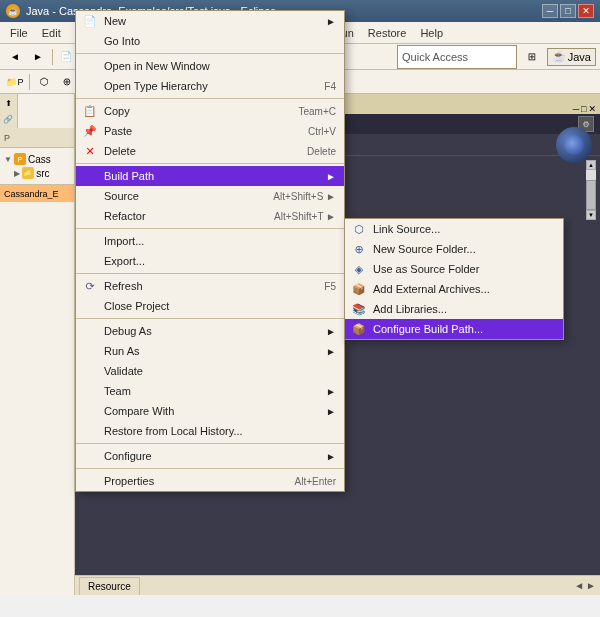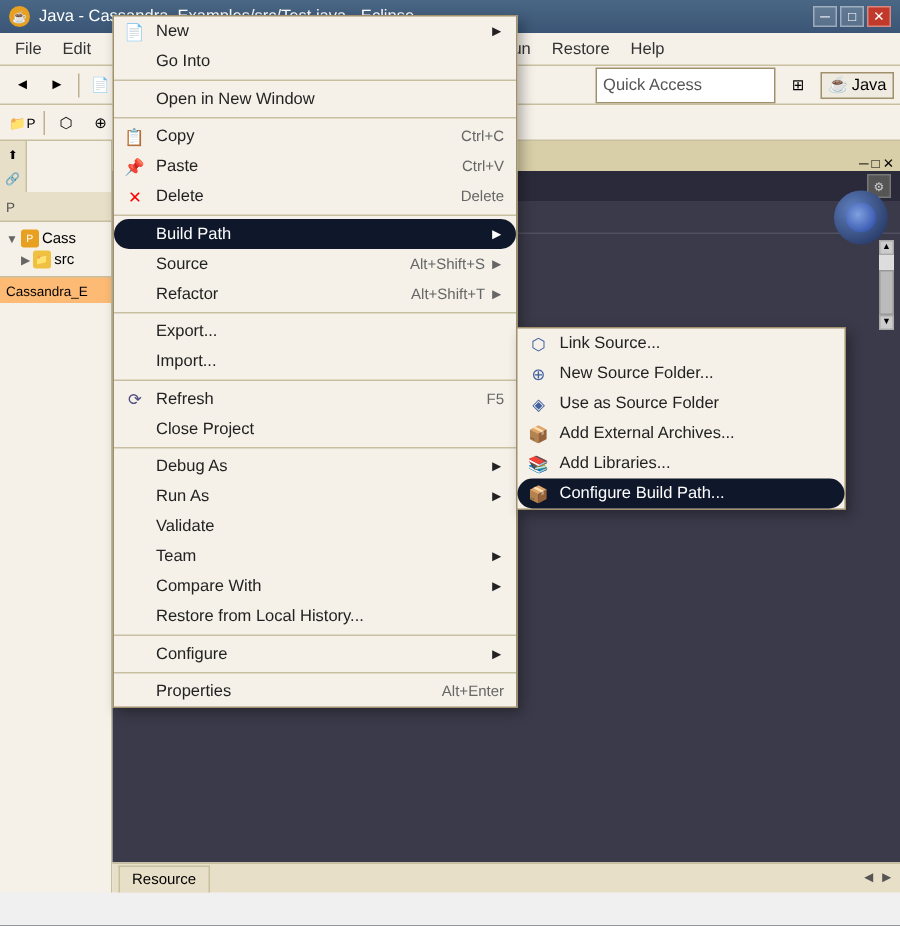--- a/index.html
+++ b/index.html
@@ -217,21 +217,21 @@
     .cm-item {
       display: flex;
       align-items: center;
       padding: 3px 8px 3px 28px;
       cursor: pointer;
       position: relative;
       min-height: 20px;
       color: #222;
       gap: 4px;
     }
-    .cm-item.highlighted { background: #0f172a; color: white; border-radius: 10px; }
+    .cm-item.highlighted { background: #6d28d9; color: white; }
     .cm-separator { height: 1px; background: #c8bfa0; margin: 2px 0; }
     .cm-shortcut {
       margin-left: auto;
       font-size: 10px;
       color: #666;
     }
     .cm-arrow {
       margin-left: auto;
       font-size: 10px;
     }
@@ -611,25 +611,30 @@
     </div>
     <div class="cm-item">
       <span class="cm-icon-area"></span>
       <span>Go Into</span>
     </div>
     <div class="cm-separator"></div>
     <div class="cm-item">
       <span class="cm-icon-area"></span>
       <span>Open in New Window</span>
     </div>
+    <div class="cm-item">
+      <span class="cm-icon-area"></span>
+      <span>Open Type Hierarchy</span>
+      <span class="cm-shortcut">F4</span>
+    </div>
     <div class="cm-separator"></div>
     <div class="cm-item">
       <span class="cm-icon-area">📋</span>
       <span>Copy</span>
-      <span class="cm-shortcut">Ctrl+C</span>
+      <span class="cm-shortcut">Team+C</span>
     </div>
     <div class="cm-item">
       <span class="cm-icon-area">📌</span>
       <span>Paste</span>
       <span class="cm-shortcut">Ctrl+V</span>
     </div>
     <div class="cm-item">
       <span class="cm-icon-area" style="color:red;">✕</span>
       <span>Delete</span>
       <span class="cm-shortcut">Delete</span>
@@ -646,25 +651,25 @@
       <span class="cm-shortcut">Alt+Shift+S ►</span>
     </div>
     <div class="cm-item">
       <span class="cm-icon-area"></span>
       <span>Refactor</span>
       <span class="cm-shortcut">Alt+Shift+T ►</span>
     </div>
     <div class="cm-separator"></div>
     <div class="cm-item">
       <span class="cm-icon-area"></span>
+      <span>Import...</span>
+    </div>
+    <div class="cm-item">
+      <span class="cm-icon-area"></span>
       <span>Export...</span>
-    </div>
-    <div class="cm-item">
-      <span class="cm-icon-area"></span>
-      <span>Import...</span>
     </div>
     <div class="cm-separator"></div>
     <div class="cm-item">
       <span class="cm-icon-area" style="color:#505080;">⟳</span>
       <span>Refresh</span>
       <span class="cm-shortcut">F5</span>
     </div>
     <div class="cm-item">
       <span class="cm-icon-area"></span>
       <span>Close Project</span>

